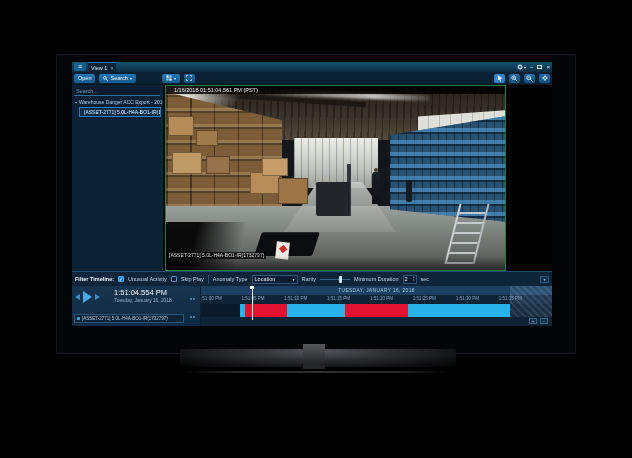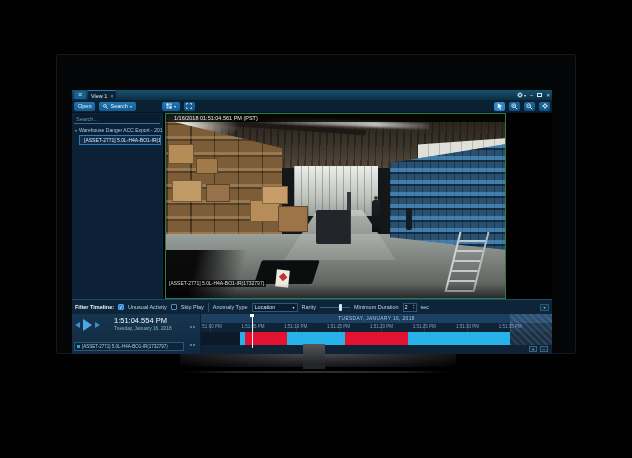--- a/index.html
+++ b/index.html
@@ -13,21 +13,21 @@
     background:linear-gradient(100deg,#c2c6cb,#71757a 70%);
     clip-path:polygon(14% 0,100% 0,86% 100%,0 100%); opacity:.85; }
   #chin { position:absolute; left:180px; top:349px; width:276px; height:18px; border-radius:2px;
     background:radial-gradient(ellipse at 50% 15%, #515459 0%, #2c2e31 38%, #101112 75%, #000 100%); }
   #neck { position:absolute; left:303px; top:344px; width:22px; height:25px; z-index:3;
     background:linear-gradient(180deg,#55575b,#232527 80%); }
   #base-line { position:absolute; left:183px; top:371px; width:266px; height:2px;
     background:linear-gradient(90deg,transparent,#212325 18%,#2e3032 50%,#212325 82%,transparent); }
 
   
-  #app { position:absolute; left:72px; top:90px; width:480px; height:264px;
+  #app { position:absolute; left:72px; top:62px; width:480px; height:264px;
     background:#0a1b2c; color:#cfe4f2; font-size:5.5px; z-index:2; }
 
   
   #tabbar { position:absolute; left:0; top:0; width:480px; height:10px;
     background:linear-gradient(180deg,#15516f,#0c2e44); display:flex; align-items:center; }
   .hamburger { width:12px; height:8px; margin-left:2px; background:#17608f; border-radius:1px;
     color:#d9edfa; font-size:7px; line-height:7px; text-align:center; }
   .tab { height:10px; margin-left:2px; padding:0 3px; background:#0a2435; color:#d4e8f5;
     display:flex; align-items:center; gap:3px; font-size:5.5px; border-top:1px solid #2a7cb0; }
   .tab .x { color:#8fb3c9; font-size:5px; }

